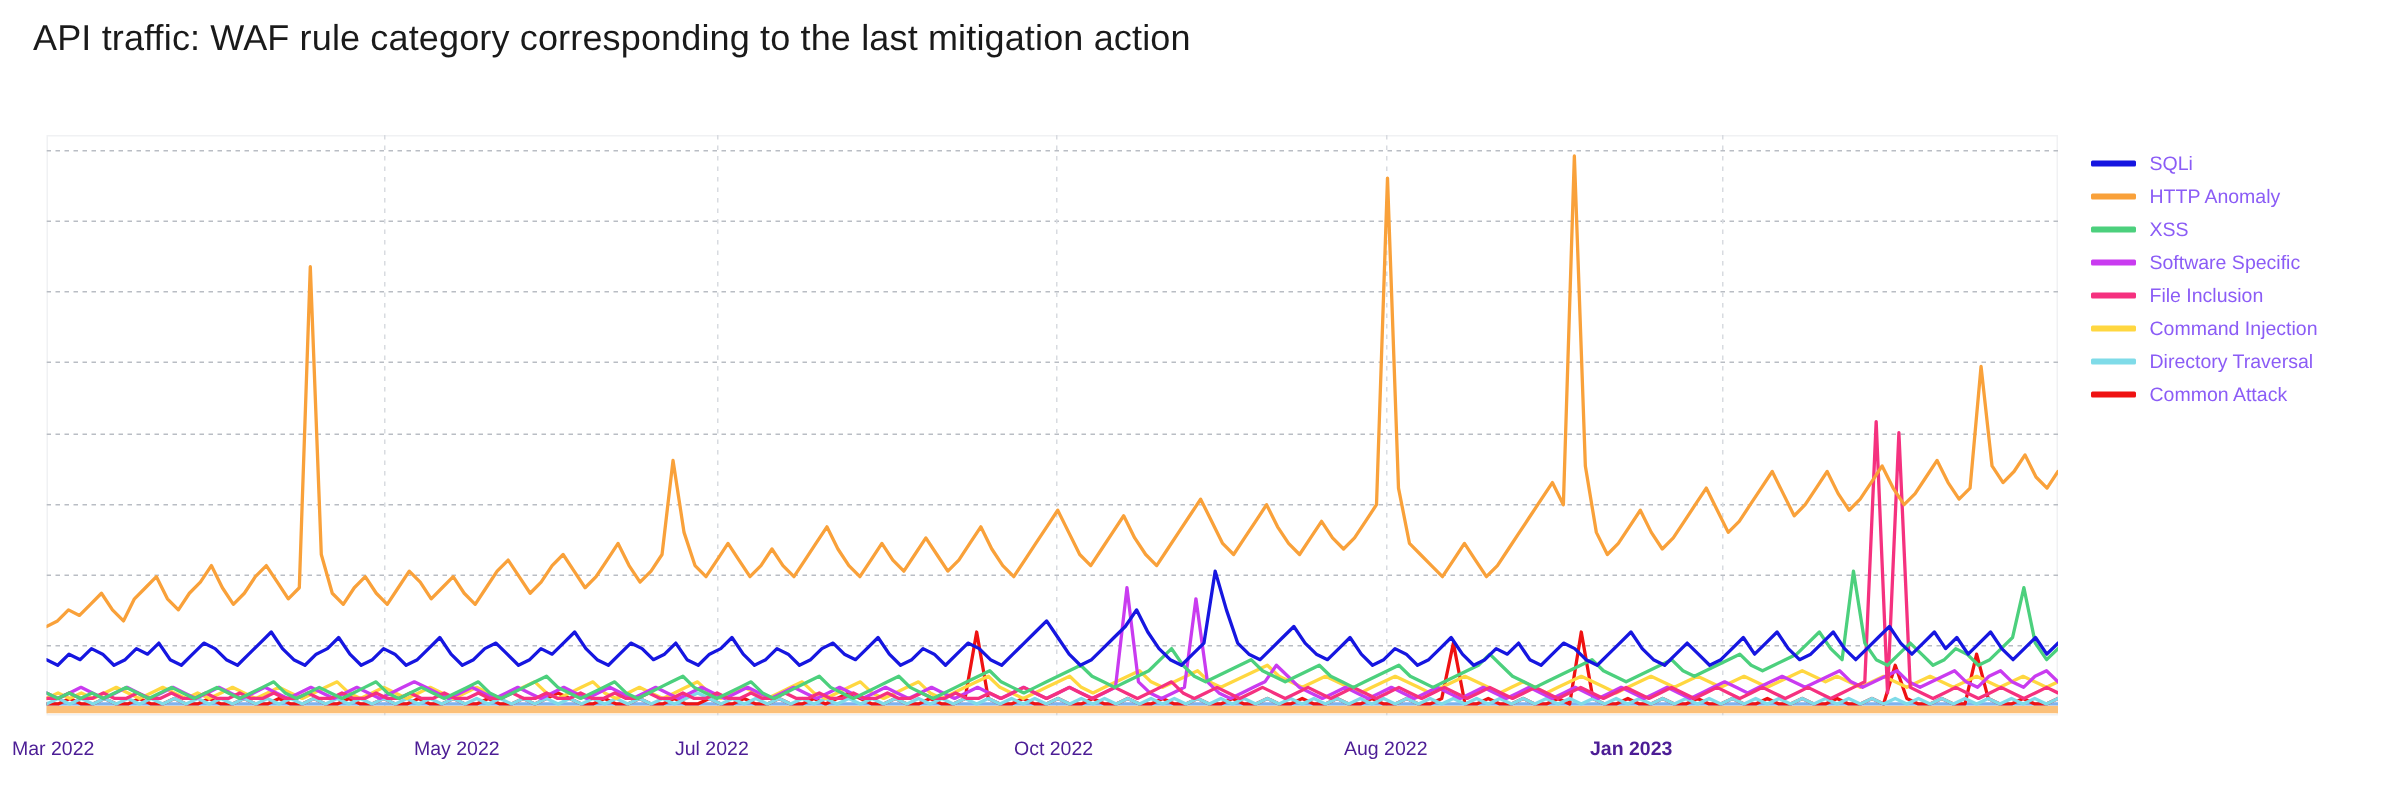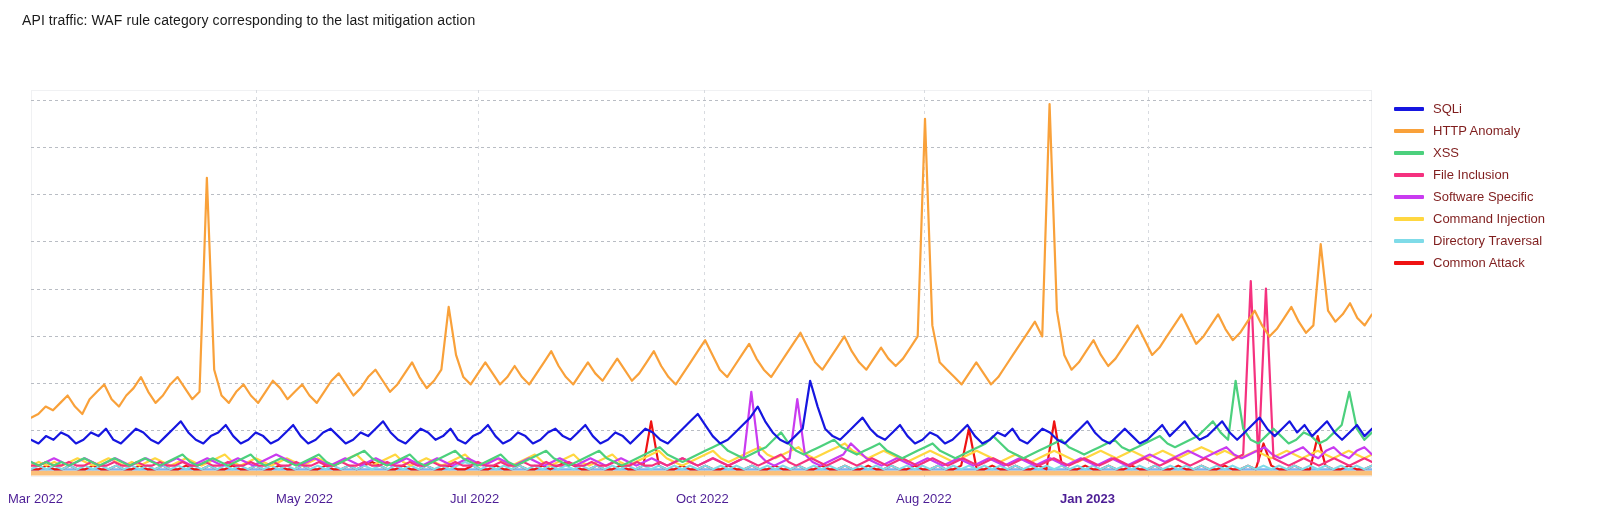--- a/index.html
+++ b/index.html
@@ -18,21 +18,21 @@
   #chart-root {
     position: absolute;
     left: 0; top: 0;
     width: 1600px;
     height: 527px;
   }
   #chart-title {
     position: absolute;
     left: 22px;
     top: 12px;
-    font-size: 14px;
+    font-size: 24px;
     color: #1a1a1a;
     letter-spacing: 0.1px;
     white-space: nowrap;
   }
   #plot-wrap {
     position: absolute;
     left: 31px;
     top: 90px;
     width: 1341px;
     height: 387px;
@@ -79,21 +79,21 @@
   }
   .legend-swatch {
     width: 30px;
     height: 4px;
     border-radius: 1px;
     flex: 0 0 auto;
     margin-right: 9px;
   }
   .legend-label {
     font-size: 13px;
-    color: #7f1d1d;
+    color: #8b5cf6;
     white-space: nowrap;
     line-height: 14px;
     text-align: right;
   }
 </style>
 </head>
 <body>
 
 <div id="chart-root">
 
@@ -150,26 +150,26 @@
       </div>
       <div class="legend-row">
         <span class="legend-swatch" style="background: rgb(249, 161, 58);"></span>
         <span class="legend-label">HTTP Anomaly</span>
       </div>
       <div class="legend-row">
         <span class="legend-swatch" style="background: rgb(76, 208, 125);"></span>
         <span class="legend-label">XSS</span>
       </div>
       <div class="legend-row">
+        <span class="legend-swatch" style="background: rgb(201, 59, 240);"></span>
+        <span class="legend-label">Software Specific</span>
+      </div>
+      <div class="legend-row">
         <span class="legend-swatch" style="background: rgb(245, 49, 127);"></span>
         <span class="legend-label">File Inclusion</span>
-      </div>
-      <div class="legend-row">
-        <span class="legend-swatch" style="background: rgb(201, 59, 240);"></span>
-        <span class="legend-label">Software Specific</span>
       </div>
       <div class="legend-row">
         <span class="legend-swatch" style="background: rgb(255, 215, 64);"></span>
         <span class="legend-label">Command Injection</span>
       </div>
       <div class="legend-row">
         <span class="legend-swatch" style="background: rgb(127, 219, 232);"></span>
         <span class="legend-label">Directory Traversal</span>
       </div>
       <div class="legend-row">

